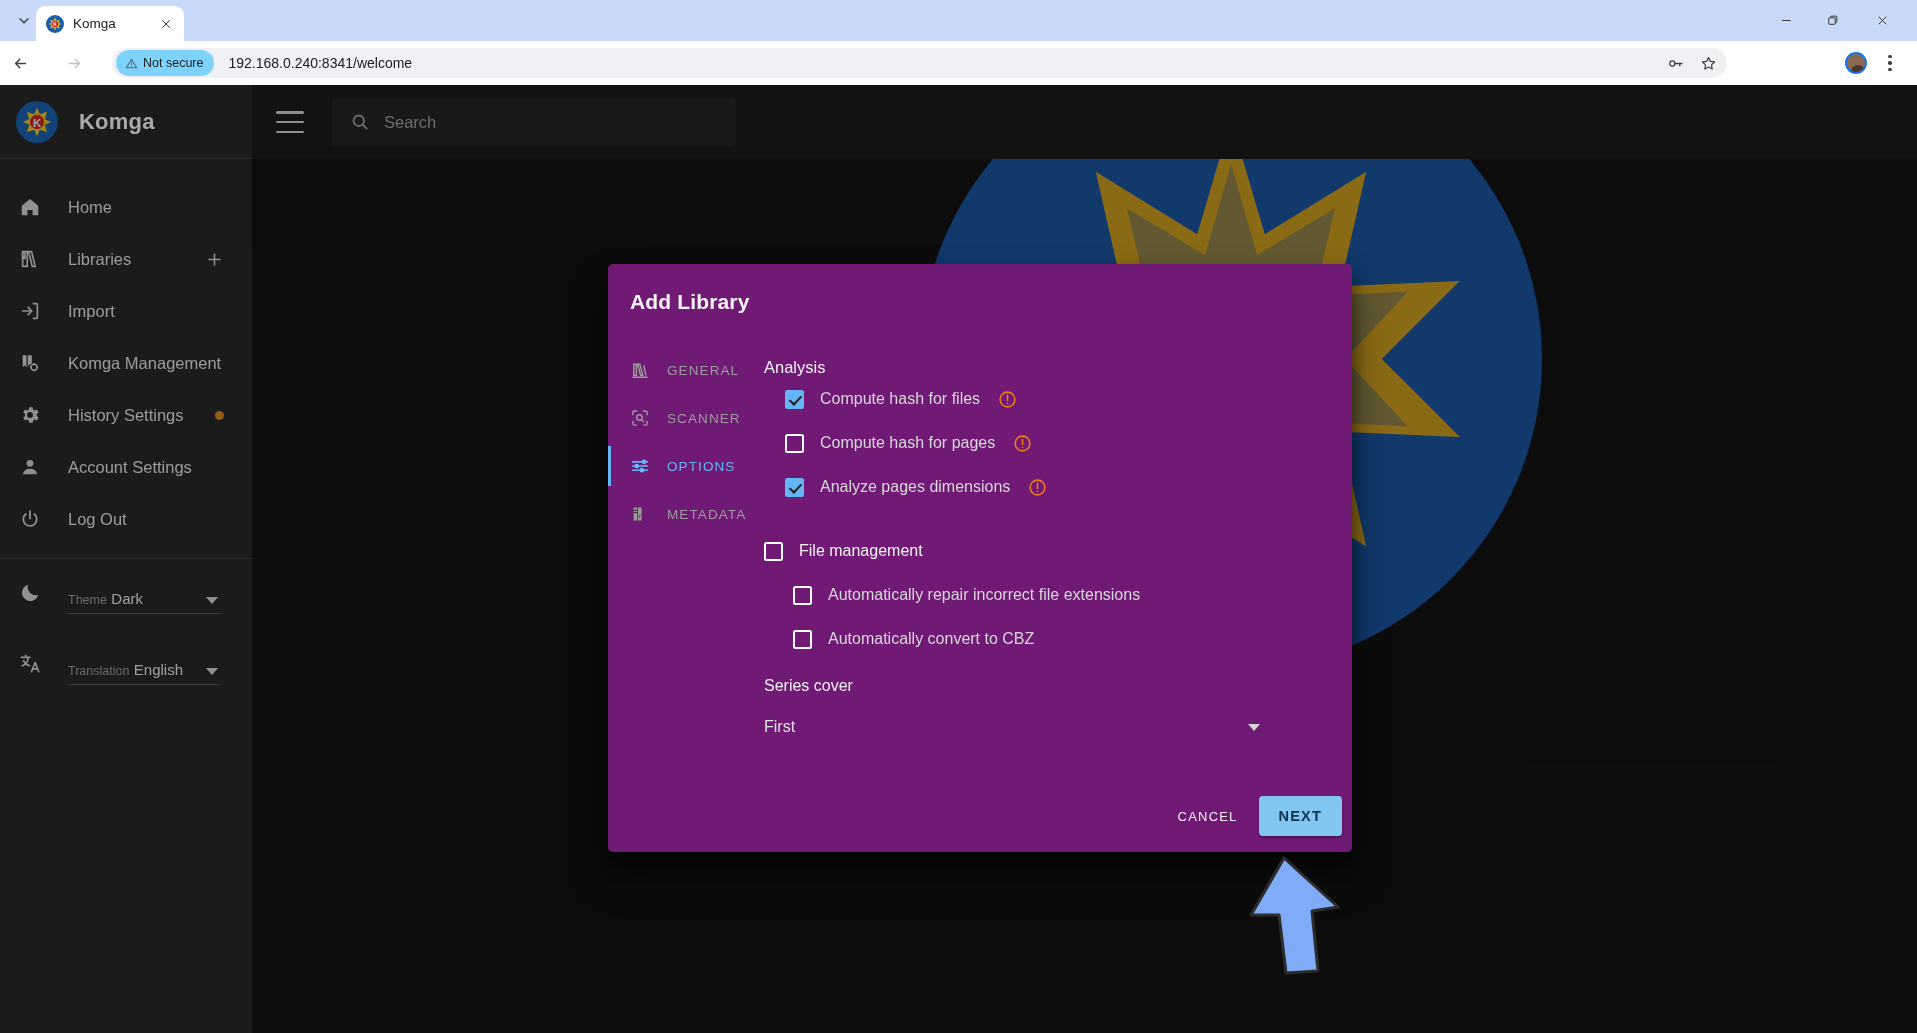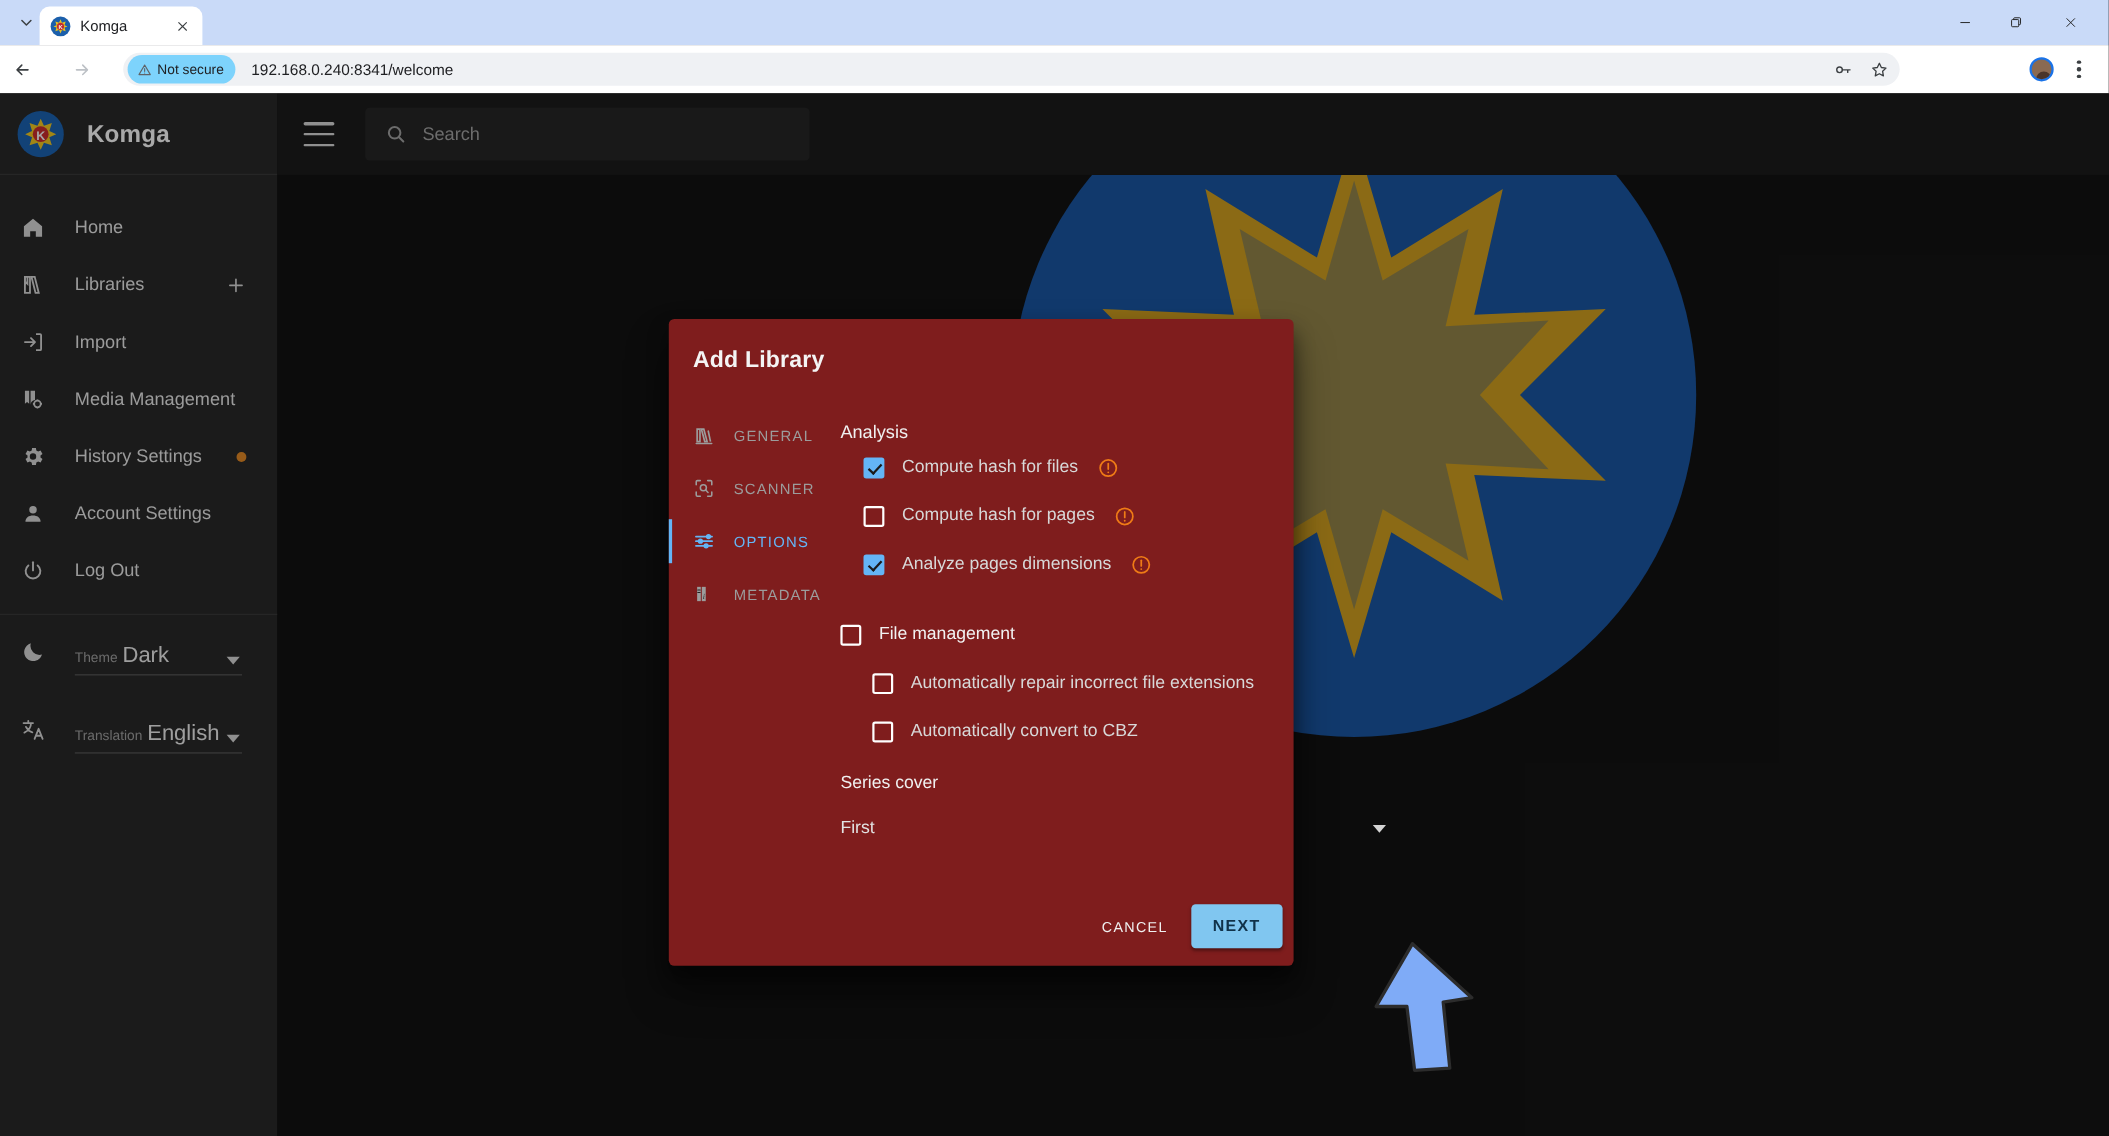--- a/index.html
+++ b/index.html
@@ -122,21 +122,21 @@
   .nav-trailing svg { width:19px; height:19px; color:#cfcfcf; }
   .dot-badge { width:9px; height:9px; border-radius:50%; background:#d98324; display:block; }
 
   #sidebar-divider { margin:13px 0 0 0; height:1px; background:#3a3a3a; }
 
   .select-row { display:flex; align-items:flex-end; padding-left:19px; margin-top:22px; }
   .select-icon { width:30px; flex:0 0 auto; display:flex; align-items:center; color:#cfcfcf; padding-bottom:10px;}
   .select-icon svg { width:23px; height:23px; }
   .select-field { margin-left:19px; width:152px; border-bottom:1px solid #5a5a5a; padding-bottom:5px; position:relative;}
   .select-caption { font-size:12.5px; color:#9a9a9a; margin-bottom:2px; }
-  .select-value { font-size:20px; color:#e3e3e3; }
+  .select-value { font-size:15px; color:#e3e3e3; }
   .select-arrow {
     position:absolute; right:2px; bottom:9px;
     width:0; height:0; border-left:6px solid transparent; border-right:6px solid transparent;
     border-top:7px solid #cfcfcf;
   }
 
   
   #appbar {
     position:absolute; left:252px; top:0; width:1665px; height:74px;
     background:#1b1b1b; display:flex; align-items:center;
@@ -156,22 +156,22 @@
     position:absolute; left:668px; top:-111px; width:622px; height:622px;
     border-radius:50%; background:#19529b;
   }
   #komga-watermark svg { position:absolute; left:50%; top:50%; transform:translate(-50%,-50%); width:520px; height:520px; }
 
   
   #scrim { position:absolute; left:0; top:85px; width:1917px; height:948px; background:rgba(0,0,0,0.30); }
 
   
   #dialog {
-    position:absolute; left:608px; top:290px; width:568px; height:588px;
-    background:#7f1d1d; border-radius:5px;
+    position:absolute; left:608px; top:264px; width:744px; height:588px;
+    background:#701a75; border-radius:5px;
     box-shadow:0 11px 18px rgba(0,0,0,.48), 0 24px 38px rgba(0,0,0,.36);
     color:#e4e4e4;
   }
   #dialog-title {
     padding:26px 0 0 14px; font-size:21px; font-weight:bold; color:#f4f4f4;
     letter-spacing:.15px; margin-left:8px;
   }
   #dialog-body { position:absolute; left:0; top:82px; width:700px; height:430px; }
 
   
@@ -395,21 +395,21 @@
 
       <div class="nav-item">
         <span class="nav-icon">
           <svg viewBox="0 0 24 24" fill="none" stroke="currentColor" stroke-width="1.7">
             <path d="M4 3.5h4.2v13L6.1 14.7 4 16.5z" fill="currentColor" stroke="none"></path>
             <path d="M9.6 3.5H14v9.2a5 5 0 00-4.4 4.6z" fill="currentColor" stroke="none"></path>
             <circle cx="16.4" cy="16.6" r="3.3"></circle>
               <path d="M16.4 13.3v-1.2M16.4 21v-1.2M19.7 16.6h1.2M11.9 16.6h1.2"></path>
           </svg>
         </span>
-        <span class="nav-label">Media Management</span>
+        <span class="nav-label">Komga Management</span>
       </div>
 
 
       <div class="nav-item">
         <span class="nav-icon">
           <svg viewBox="0 0 24 24" fill="currentColor">
             <path d="M19.4 13a7.8 7.8 0 000-2l2-1.6-1.9-3.3-2.4 1a7.7 7.7 0 00-1.8-1l-.4-2.5h-3.8l-.4 2.5a7.7 7.7 0 00-1.8 1l-2.4-1L4.6 9.4 6.6 11a7.8 7.8 0 000 2l-2 1.6 1.9 3.3 2.4-1a7.7 7.7 0 001.8 1l.4 2.5h3.8l.4-2.5a7.7 7.7 0 001.8-1l2.4 1 1.9-3.3zM12 15.2A3.2 3.2 0 1115.2 12 3.2 3.2 0 0112 15.2z"></path>
           </svg>
         </span>
         <span class="nav-label">History Settings</span>

